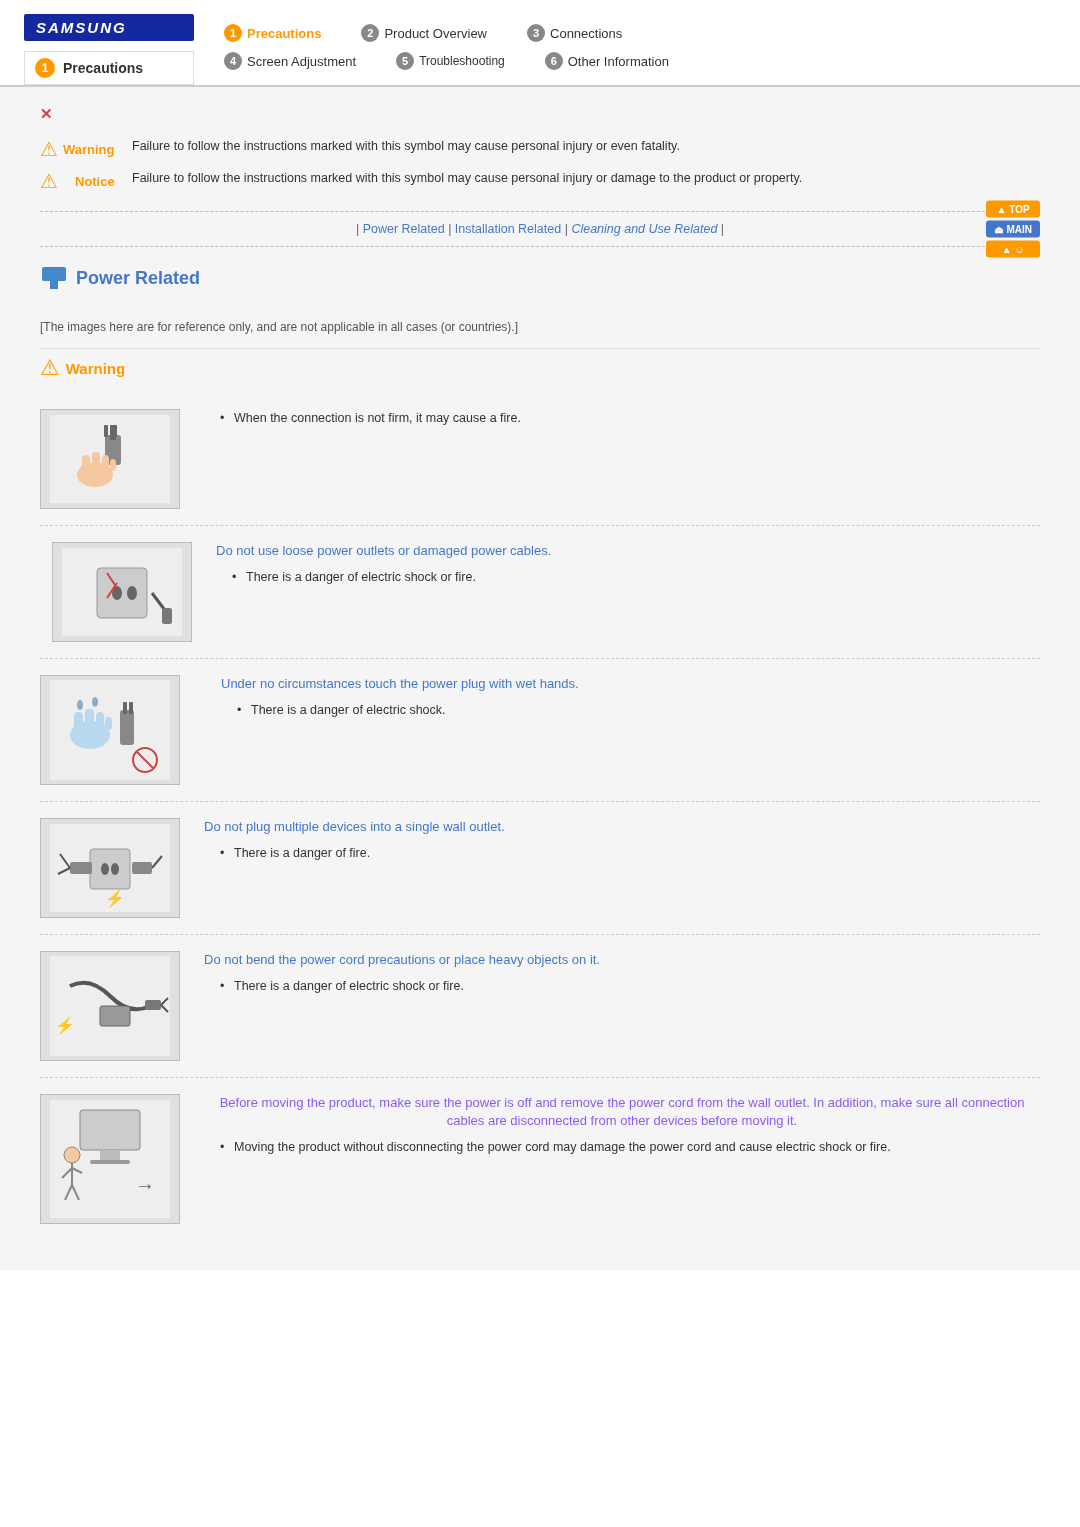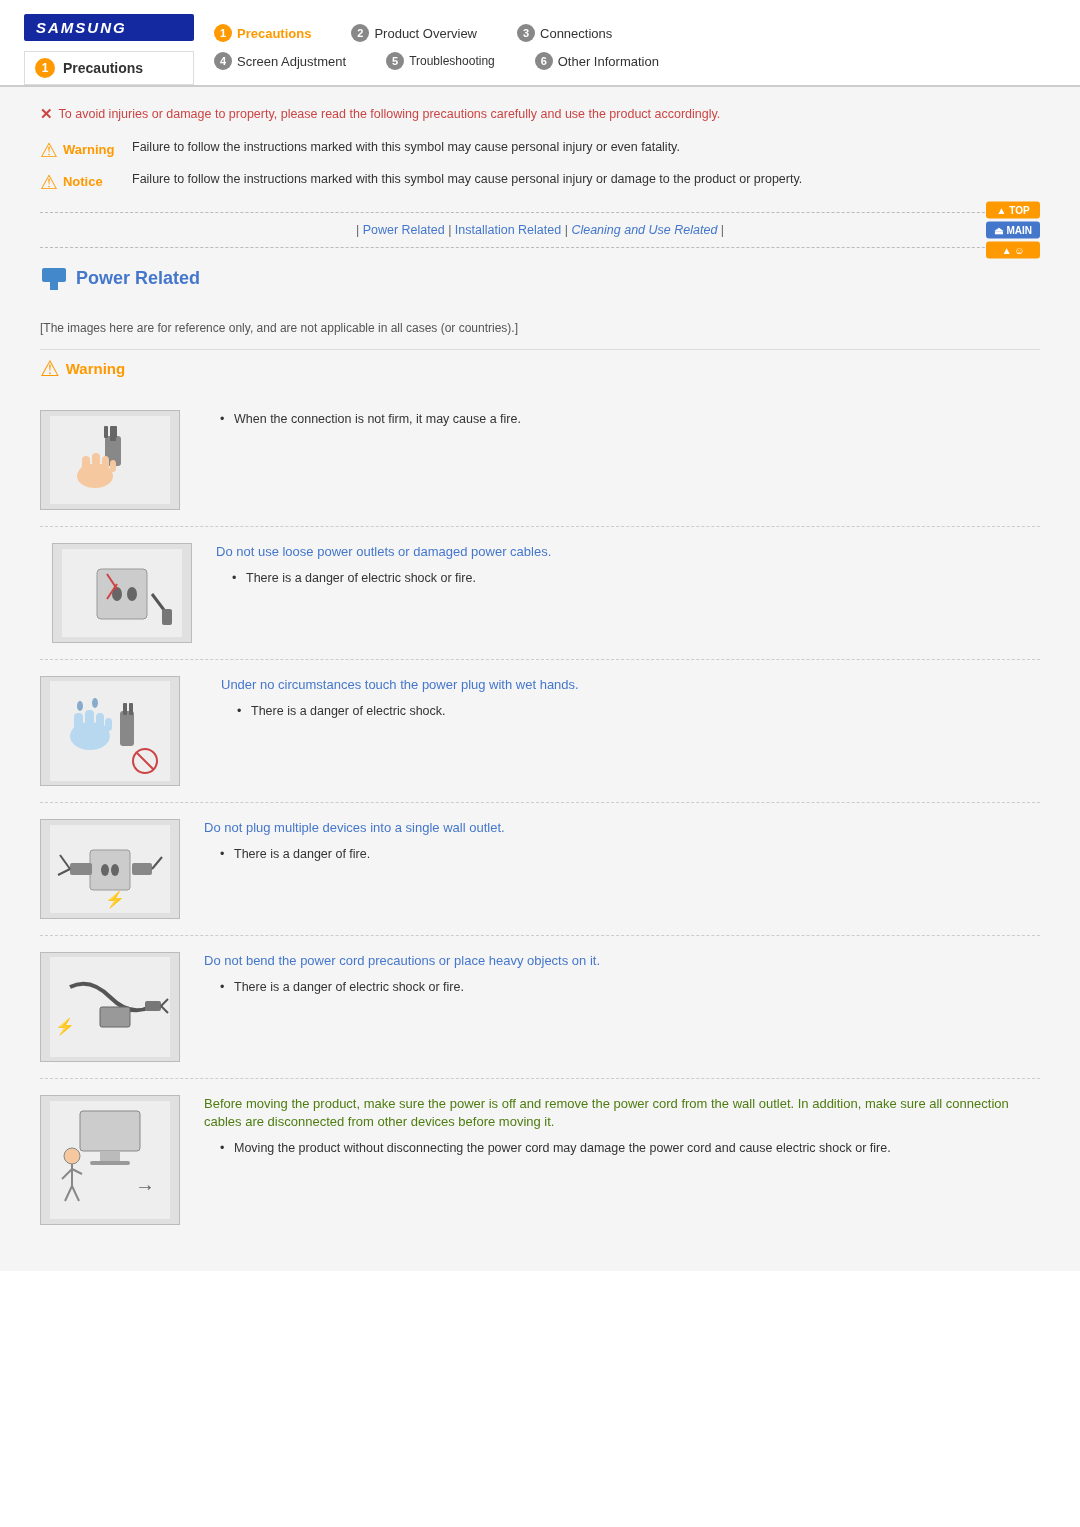--- a/index.html
+++ b/index.html
@@ -16,21 +16,21 @@
       margin: 0 auto;
       position: relative;
     }
   </style>
 </head>
 <body>
 
 <div class="page-wrapper">
 
   <div style="background:#fff; padding: 14px 24px 0 24px; border-bottom: 2px solid #ccc;">
-    <div style="display:flex; align-items:flex-start; gap:10px;">
+    <div style="display:flex; align-items:flex-start; gap:20px;">
 
       <div style="display:flex; flex-direction:column; gap:10px; min-width:170px;">
         <div style="background:#1428A0; color:#fff; font-weight:bold; font-size:15px; padding:5px 12px; letter-spacing:2px; font-style:italic; border-radius:2px; display:inline-block;">SAMSUNG</div>
         <div style="display:flex; align-items:center; gap:8px; padding:6px 10px; border:1px solid #ddd; background:#fff;">
           <span style="background:#f90; color:#fff; border-radius:50%; width:20px; height:20px; display:inline-flex; align-items:center; justify-content:center; font-size:12px; font-weight:bold;">1</span>
           <span style="font-weight:bold; font-size:14px;">Precautions</span>
         </div>
       </div>
 
       <div style="flex:1; display:flex; flex-direction:column; gap:10px; padding:10px 0 14px 10px;">
@@ -63,37 +63,36 @@
           </div>
         </div>
       </div>
     </div>
   </div>
 
   <div style="background:#f5f5f5; padding: 18px 40px 30px 40px;">
 
     <div style="display:flex; align-items:flex-start; gap:6px; margin-bottom:14px; color:#c44; font-size:12.5px;">
       <span style="font-weight:bold; font-size:15px; margin-top:0px;">✕</span>
-      <span style="line-height:1.5;">To avoid injuries or damage to property, please read the following precautions carefully and use the product accordingly.</span>
     </div>
 
     <div style="margin-bottom:18px;">
 
       <div style="display:flex; align-items:flex-start; gap:12px; margin-bottom:8px;">
         <div style="display:flex; align-items:center; gap:5px; min-width:80px;">
           <span style="display:inline-block; font-size:20px; color:#f90;">⚠</span>
           <span style="font-weight:bold; font-size:13px; color:#f90;">Warning</span>
         </div>
         <span style="font-size:12.5px; color:#333; line-height:1.5;">Failure to follow the instructions marked with this symbol may cause personal injury or even fatality.</span>
       </div>
 
       <div style="display:flex; align-items:flex-start; gap:12px;">
         <div style="display:flex; align-items:center; gap:5px; min-width:80px;">
           <span style="display:inline-block; font-size:20px; color:#f90;">⚠</span>
-          <span style="font-weight:bold; font-size:13px; color:#f90;">Notice</span>
+          <span style="font-weight:bold; font-size:13px; color:#f90;margin-left:12px;">Notice</span>
         </div>
         <span style="font-size:12.5px; color:#333; line-height:1.5;">Failure to follow the instructions marked with this symbol may cause personal injury or damage to the product or property.</span>
       </div>
     </div>
 
     <div style="position:relative; text-align:center; padding:10px 0; border-top:1px dashed #bbb; border-bottom:1px dashed #bbb; margin-bottom:20px; font-size:12.5px; color:#666;">
       <span>| </span>
       <a href="#" style="color:#4477cc; text-decoration:none;">Power Related</a>
       <span> | </span>
       <a href="#" style="color:#4477cc; text-decoration:none;">Installation Related</a>
@@ -282,21 +281,21 @@
           <line x1="22" y1="63" x2="22" y2="85" stroke="#888" stroke-width="2"></line>
           <line x1="22" y1="68" x2="12" y2="78" stroke="#888" stroke-width="2"></line>
           <line x1="22" y1="68" x2="32" y2="73" stroke="#888" stroke-width="2"></line>
           <line x1="22" y1="85" x2="15" y2="100" stroke="#888" stroke-width="2"></line>
           <line x1="22" y1="85" x2="29" y2="100" stroke="#888" stroke-width="2"></line>
 
           <text x="85" y="90" font-size="20" fill="#666">→</text>
         </svg>
       </div>
       <div style="flex:1;">
-        <div style="color:#4d7c0f; font-size:13px; margin-bottom:8px; line-height:1.4;">Before moving the product, make sure the power is off and remove the power cord from the wall outlet. In addition, make sure all connection cables are disconnected from other devices before moving it.</div>
+        <div style="color:#8b5cf6; font-size:13px; margin-bottom:8px; line-height:1.4;text-align:center;">Before moving the product, make sure the power is off and remove the power cord from the wall outlet. In addition, make sure all connection cables are disconnected from other devices before moving it.</div>
         <ul style="list-style:none; padding-left:16px;">
           <li style="position:relative; padding-left:14px; font-size:12.5px; color:#333; line-height:1.5;">
             <span style="position:absolute; left:0;">•</span>
             <span>Moving the product without disconnecting the power cord may damage the power cord and cause electric shock or fire.</span>
           </li>
         </ul>
       </div>
     </div>
 
   </div>

